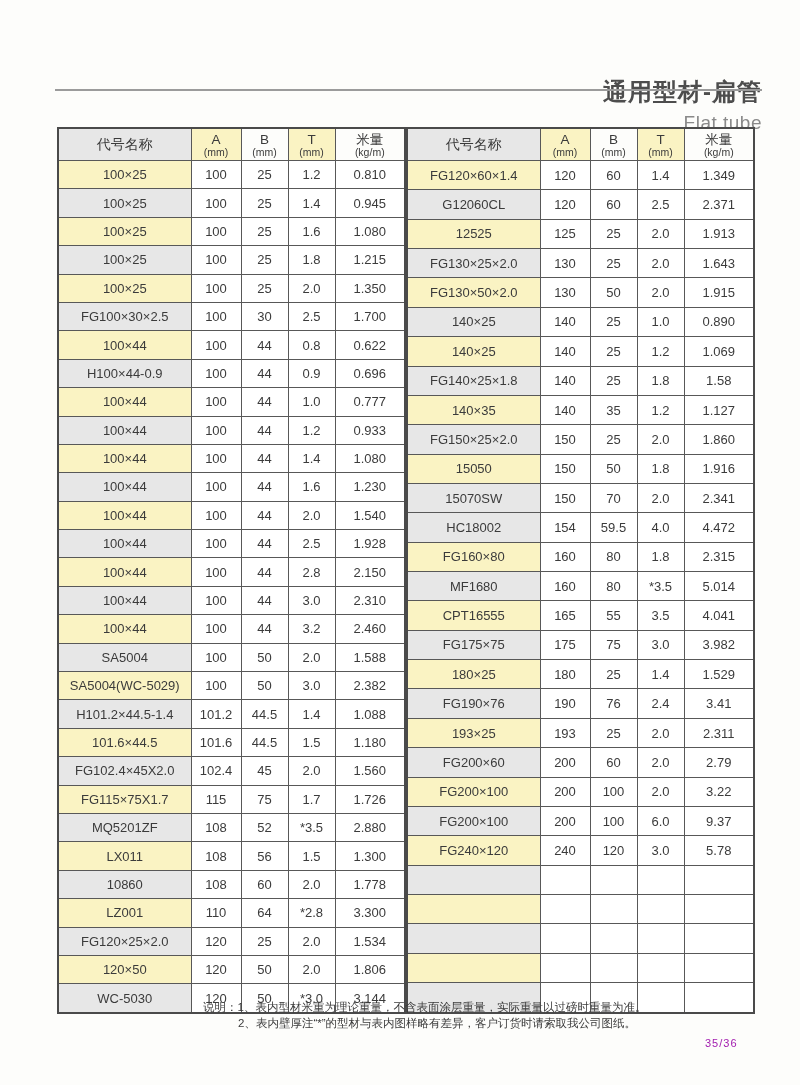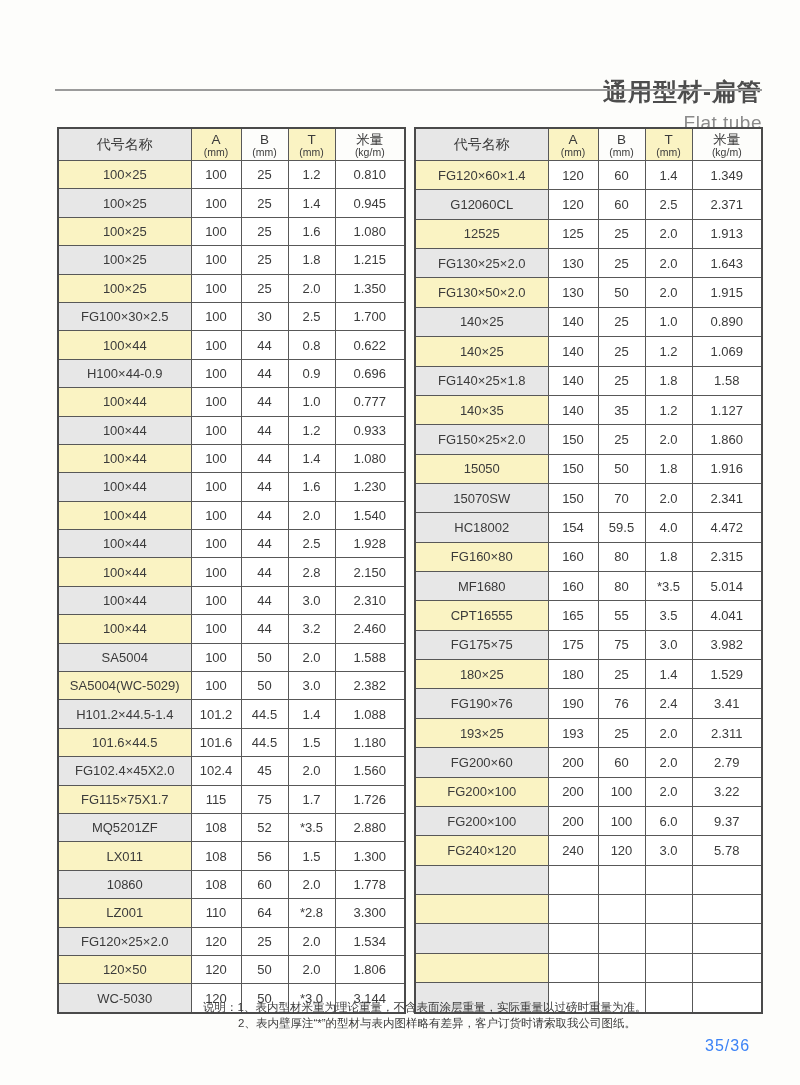--- a/index.html
+++ b/index.html
@@ -6,42 +6,42 @@
   .page {
     position:relative; width:800px; height:1085px;
     background:#fdfdfb; overflow:hidden;
     font-family:"Liberation Sans", sans-serif; color:#3b3b3b;
   }
   .header { position:absolute; left:55px; right:38px; top:28px; text-align:right;margin-top:48px; }
   .title { font-size:24px; font-weight:bold; color:#4d4d4d; letter-spacing:1px; }
   .subtitle { font-size:19px; color:#8a8a8a; margin-top:4px; letter-spacing:0.5px; }
   .rule { position:absolute; left:55px; right:38px; top:89px; height:2px; background:#9b9b9b; }
 
-  .tables { position:absolute; left:57px; top:127px; display:flex; gap:8px; }
+  .tables { position:absolute; left:57px; top:127px; display:flex; gap:0; }
   table.spec { border-collapse:collapse; table-layout:fixed; width:347px; border:2px solid #4a4a4a; }
   table.spec th, table.spec td { border:1px solid #585858; padding:0; text-align:center; vertical-align:middle; overflow:hidden; }
   table.spec col.c-name { width:133px; }
   table.spec col.c-a { width:50px; }
   table.spec col.c-b { width:47px; }
   table.spec col.c-t { width:47px; }
   table.spec col.c-m { width:70px; }
   table.spec thead th { height:31px; font-weight:normal; }
   table.spec tbody td { height:27.4px; font-size:13px; background:#ffffff; }
   .h-name { background:#e7e7e7; font-size:14px; }
   .h-a, .h-t { background:#faf3c3; }
   .h-b, .h-m { background:#fdfdfb; }
   .hl { font-size:13.5px; line-height:14px; margin-top:1px; }
   .hu { font-size:10.5px; line-height:11px; }
   td.name { font-size:13px; }
   td.name.yellow { background:#faf3c3; }
   td.name.gray { background:#e7e7e7; }
 
   .notes { position:absolute; left:203px; top:999px; font-size:11.5px; line-height:16px; color:#3b3b3b; }
   .note-indent { padding-left:35px; }
-  .pagenum { position:absolute; left:705px; top:1037px; font-size:16px; color:#3b82f6; letter-spacing:1px; }
+  .pagenum { position:absolute; left:705px; top:1037px; font-size:11px; color:#a21caf; letter-spacing:1px; }
 </style>
 </head>
 <body>
 
 <div class="page">
 
   <div class="header">
     <div class="title">通用型材-扁管</div>
     <div class="subtitle">Flat tube</div>
   </div>

